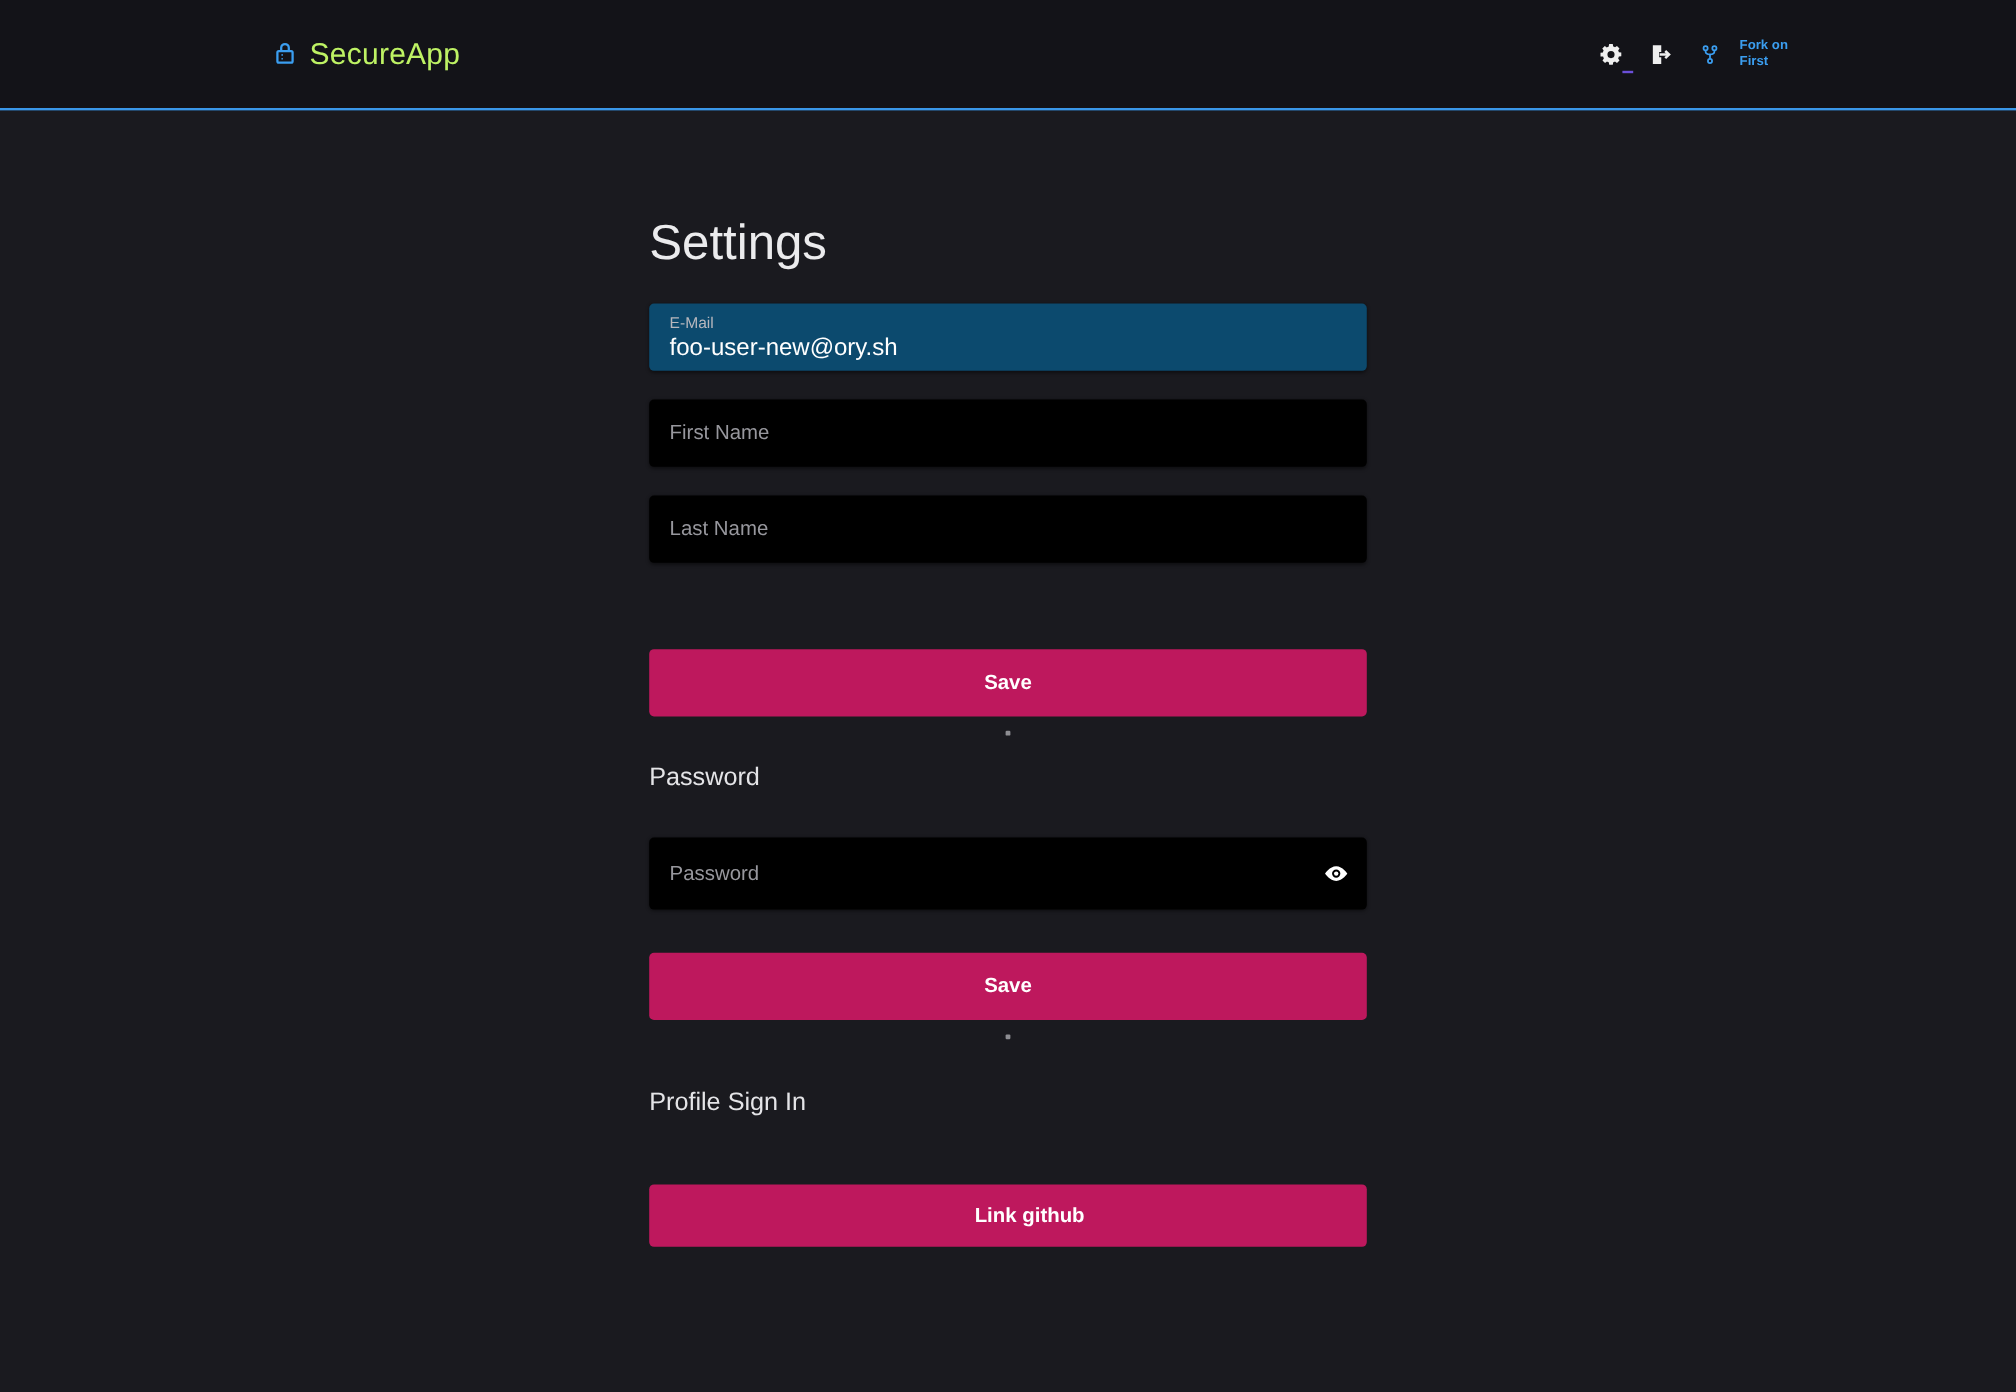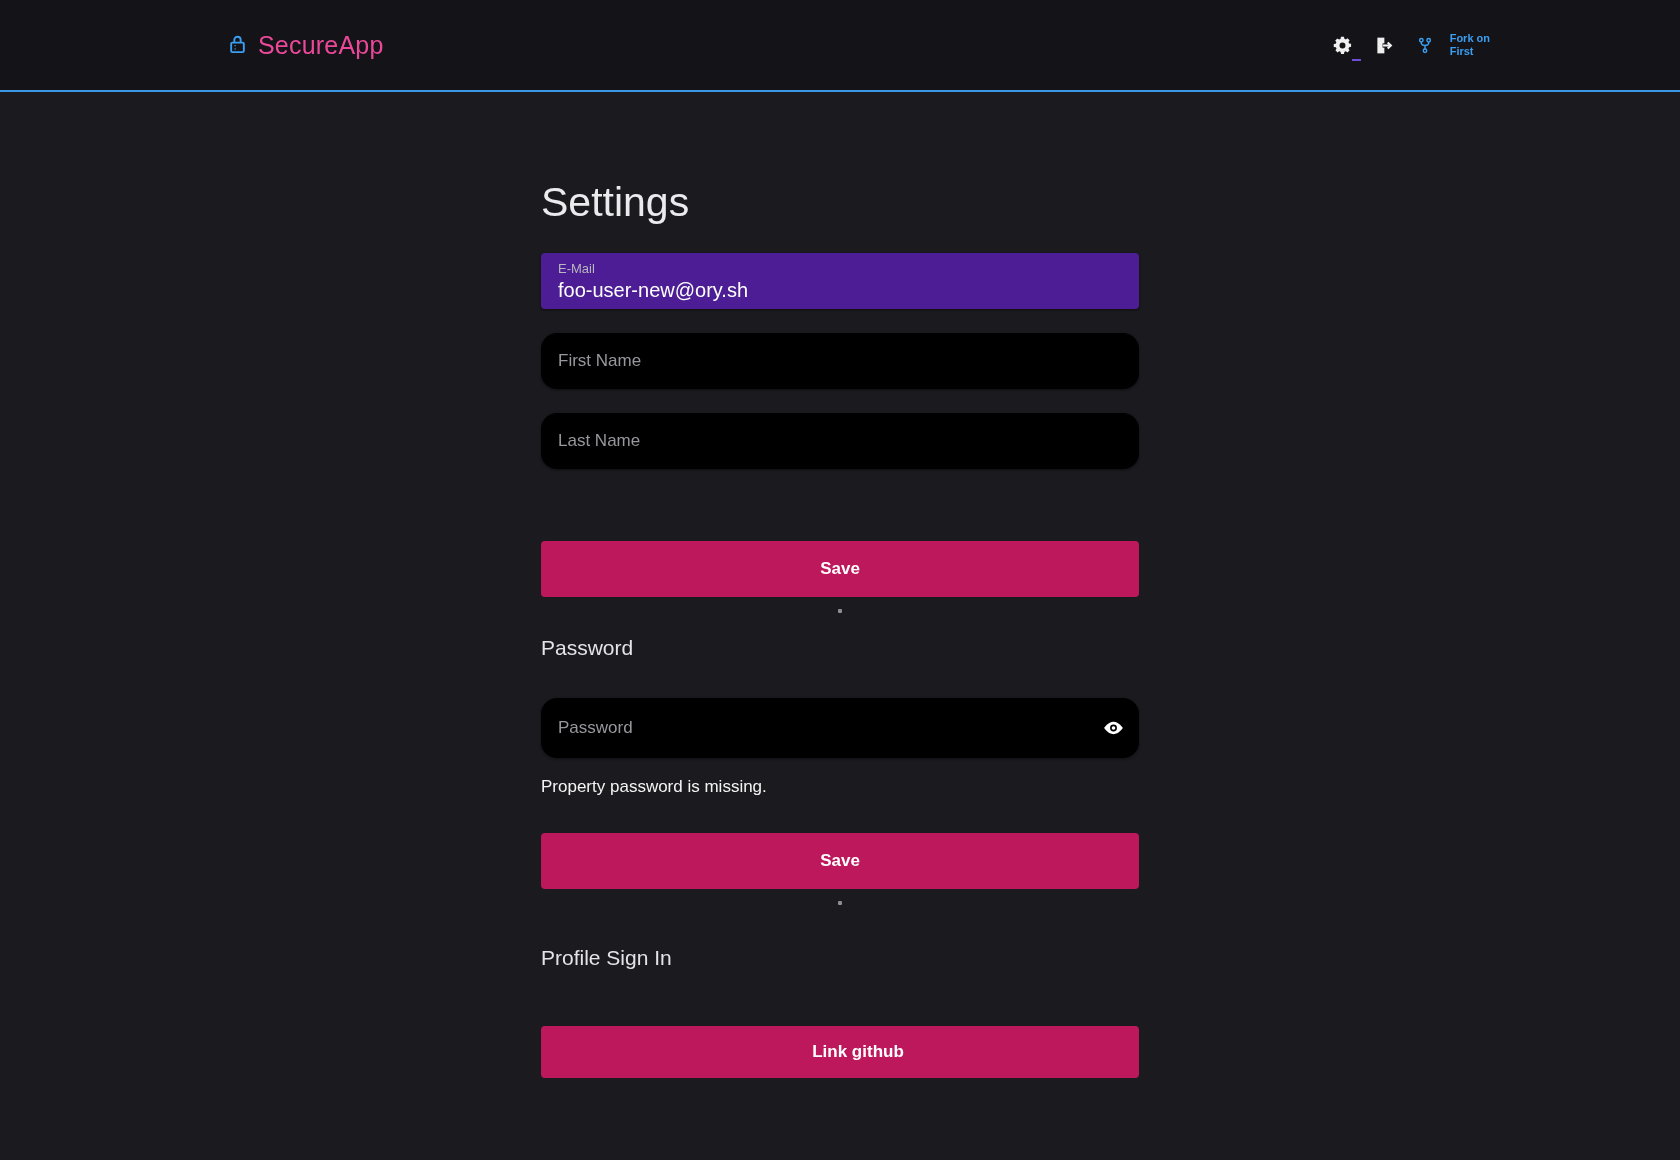--- a/index.html
+++ b/index.html
@@ -12,21 +12,21 @@
   }
   
   .app-header {
     height:92px;
     background:#131318;
     border-bottom:2px solid #3a97e8;
     display:flex; align-items:center; justify-content:space-between;
     padding:0 190px 0 228px;
   }
   .brand { display:flex; align-items:center; gap:11px; }
-  .brand-title { font-size:25px; color:#ec4899; font-weight:400; letter-spacing:.2px; }
+  .brand-title { font-size:25px; color:#bef264; font-weight:400; letter-spacing:.2px; }
   .header-actions { display:flex; align-items:center; gap:17px; position:relative; }
   .icon-btn {
     background:none; border:none; cursor:pointer;
     display:flex; align-items:center; justify-content:center;
     width:24px; height:24px; position:relative;
   }
   .cursor-dash {
     position:absolute; left:21px; top:26px;
     width:9px; height:2px; background:#6b4fd8;
   }
@@ -41,34 +41,34 @@
   
   .main-col { width:598px; margin:0 auto; padding-top:86px; }
   .page-title { font-size:41px; font-weight:400; color:#ebebed; line-height:49px; }
   .section-heading { font-size:21px; font-weight:400; color:#e4e4e7; line-height:25px; }
   .heading-profile  { margin-top:56px; }
   .heading-password { margin-top:22px; }
   .heading-social   { margin-top:40px; }
   
   .labeled-field {
     margin-top:26px; height:56px; width:100%;
-    background:#4c1d95; border-radius:4px;
+    background:#0c4a6e; border-radius:4px;
     display:flex; flex-direction:column; justify-content:center; gap:3px;
     padding:0 17px;
     box-shadow:0 1px 3px rgba(0,0,0,.45);
   }
   .field-label { font-size:13px; color:#b7b7bd; }
   .labeled-field input {
     background:transparent; border:none; outline:none;
     color:#fff; font-size:20px; width:100%;
     font-family:"Liberation Sans", sans-serif;
   }
   .text-field {
     margin-top:24px; height:56px; width:100%;
-    background:#000; border:none; outline:none; border-radius:16px;
+    background:#000; border:none; outline:none; border-radius:4px;
     padding:0 17px; color:#ffffff; font-size:17px;
     font-family:"Liberation Sans", sans-serif;
     box-shadow:0 1px 3px rgba(0,0,0,.45);
   }
   ::placeholder { color:#97979d; opacity:1; }
   .password-wrap { margin-top:38px; position:relative; width:100%; }
   .password-wrap .text-field { margin-top:0; height:60px; padding-right:52px; }
   .eye-btn {
     position:absolute; right:14px; top:50%; transform:translateY(-50%);
     background:none; border:none; cursor:pointer;
@@ -170,21 +170,20 @@
     <button class="eye-btn">
       <span style="display:flex;">
         <svg width="23" height="23" viewBox="0 0 24 24">
           <path fill-rule="evenodd" fill="#fff" d="M12 5.6C6.4 5.6 2.3 12 2.3 12s4.1 6.4 9.7 6.4 9.7-6.4 9.7-6.4-4.1-6.4-9.7-6.4zm0 10a3.6 3.6 0 1 1 0-7.2 3.6 3.6 0 0 1 0 7.2z"></path>
           <circle cx="12" cy="12" r="1.9" fill="#fff"></circle>
         </svg>
       </span>
     </button>
   </div>
 
-  <div class="error-text">Property password is missing.</div>
 
   <button class="primary-btn save-password">Save</button>
   <div class="loader-dot"></div>
 
   
   <h2 class="section-heading heading-social">Profile Sign In</h2>
 
   <button class="primary-btn link-github">Link github</button>
 </main>
 

